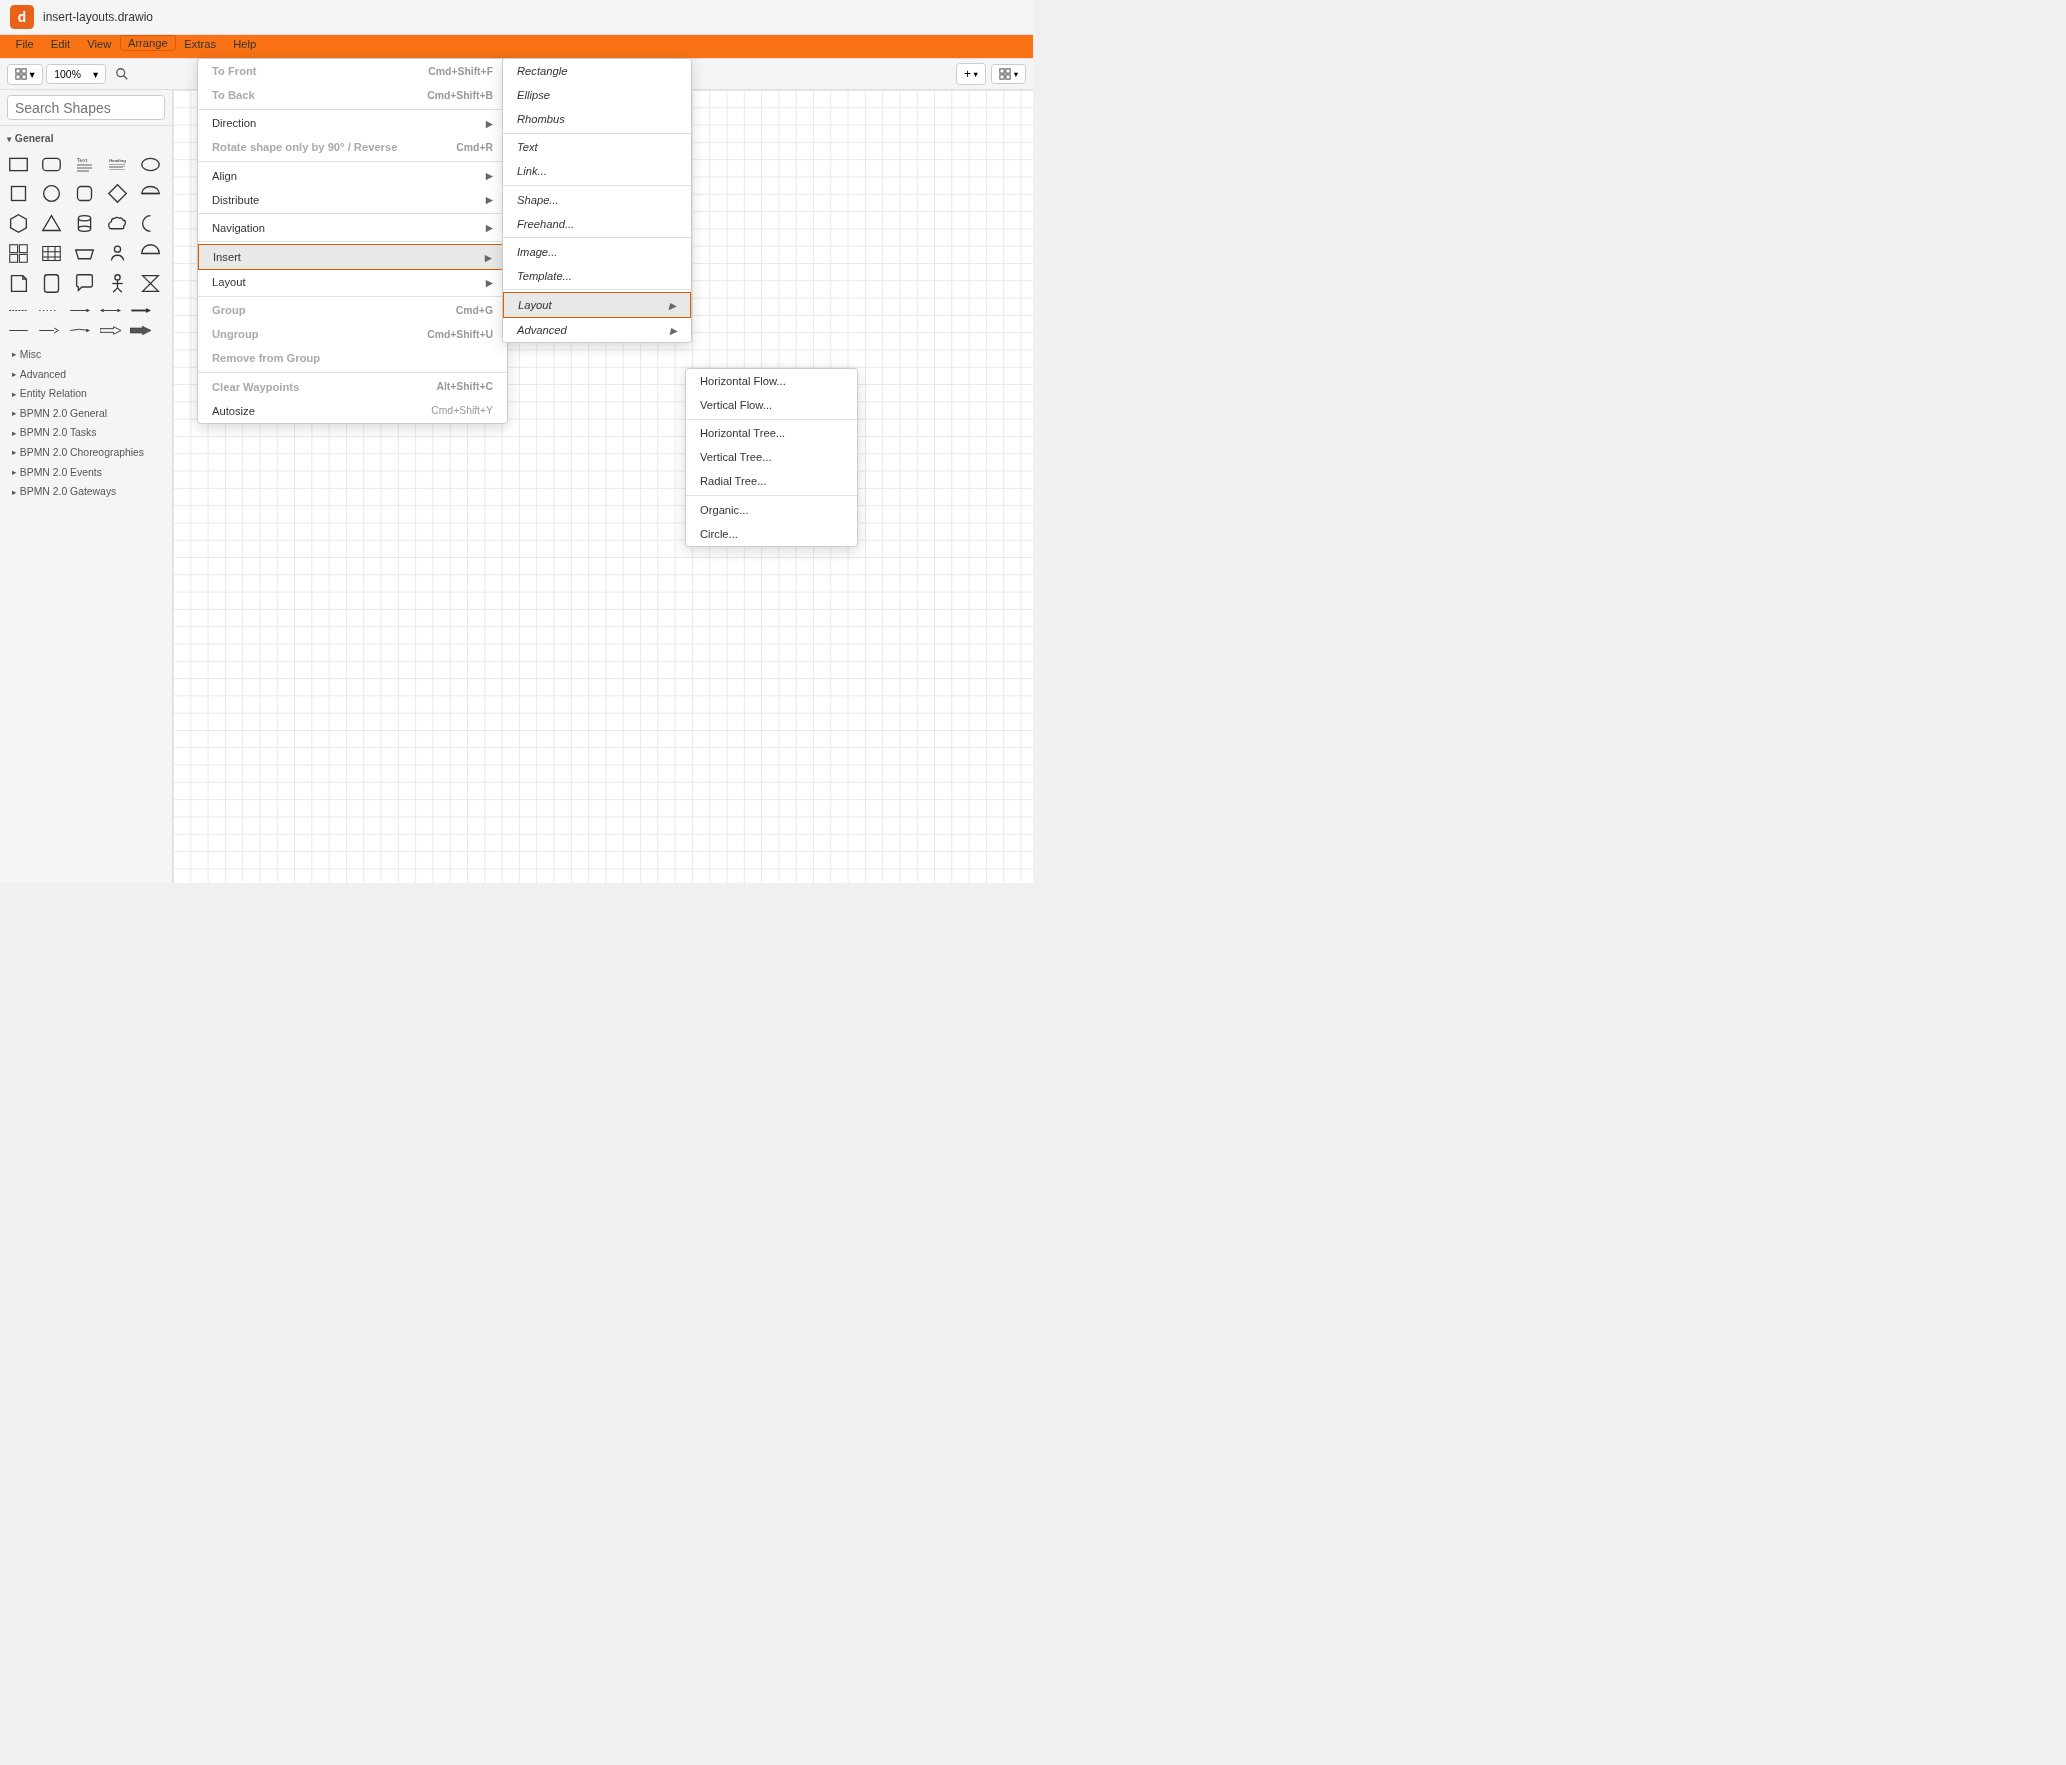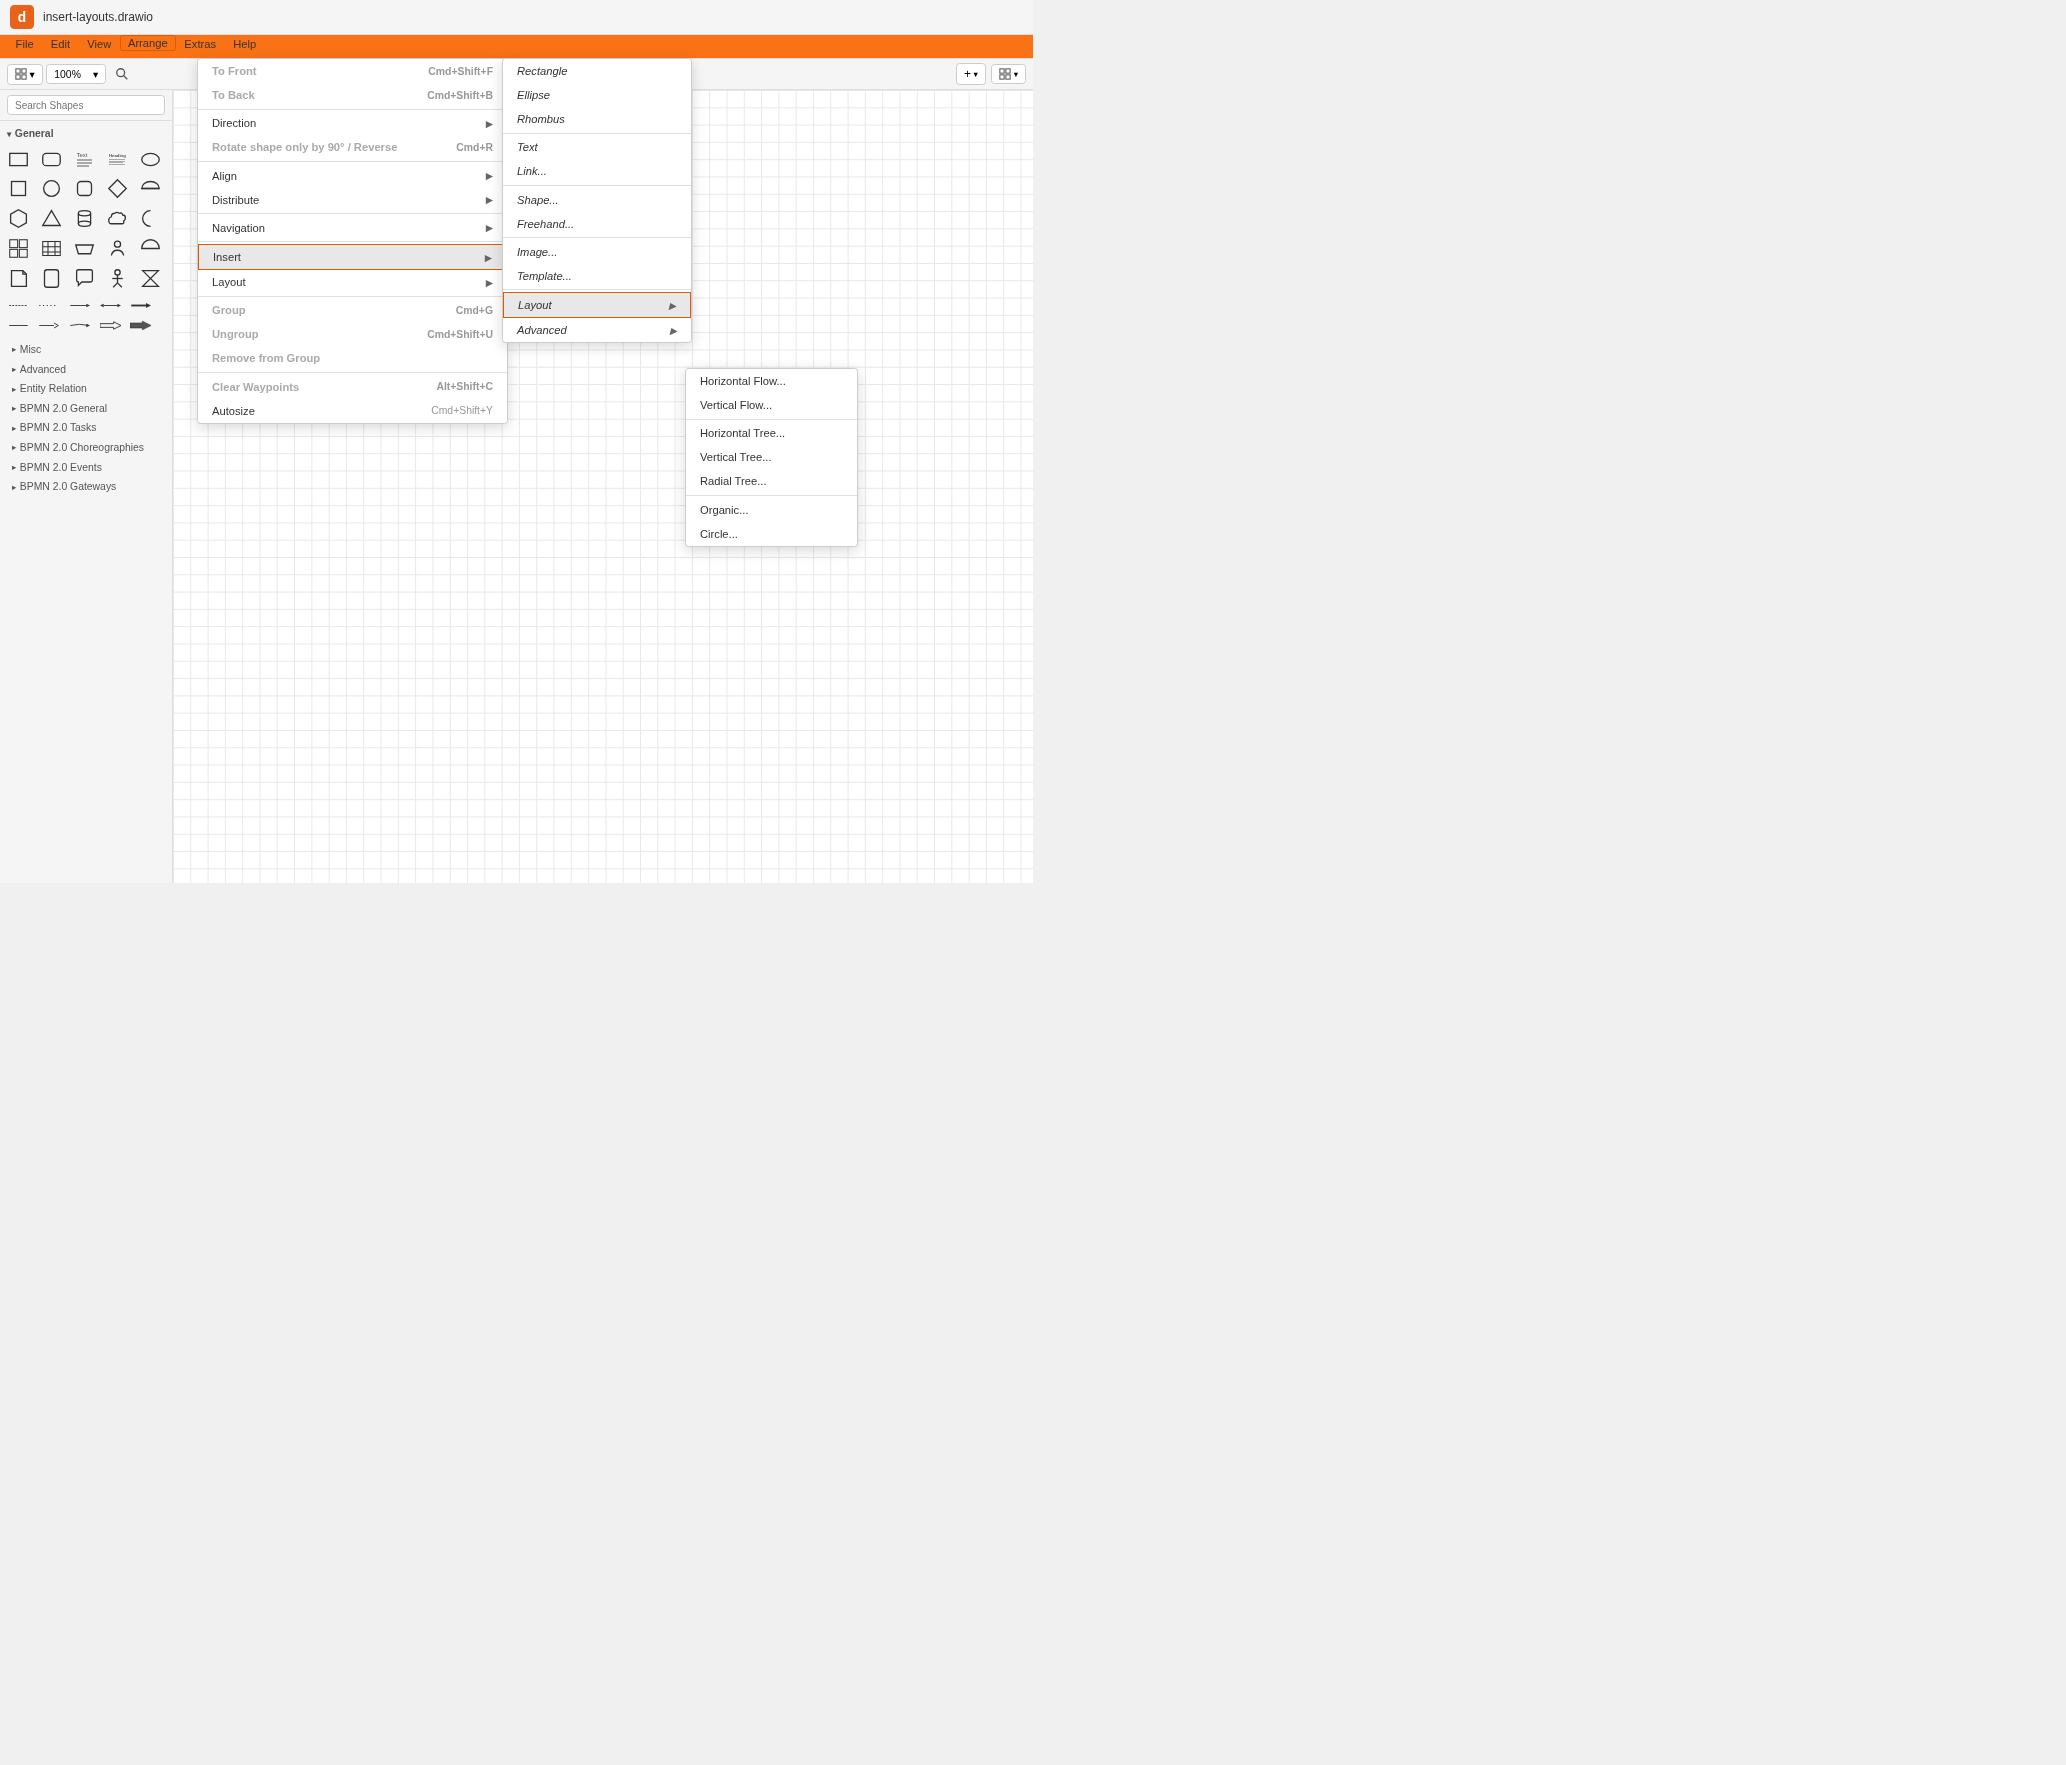--- a/index.html
+++ b/index.html
@@ -143,21 +143,21 @@
     }
     .search-box {
       padding: 5.2px 7px;
       border-bottom: 0.9px solid #ddd;
     }
     .search-input {
       width: 100%;
       padding: 3.5px 7px;
       border: 0.9px solid #ccc;
       border-radius: 3.5px;
-      font-size: 10px;
+      font-size: 14px;
       background: white;
     }
     .sidebar-section {
       padding: 3.5px 0;
     }
     .sidebar-section-header {
       padding: 3.5px 7px;
       font-size: 10.4px;
       color: #555;
       font-weight: 600;

